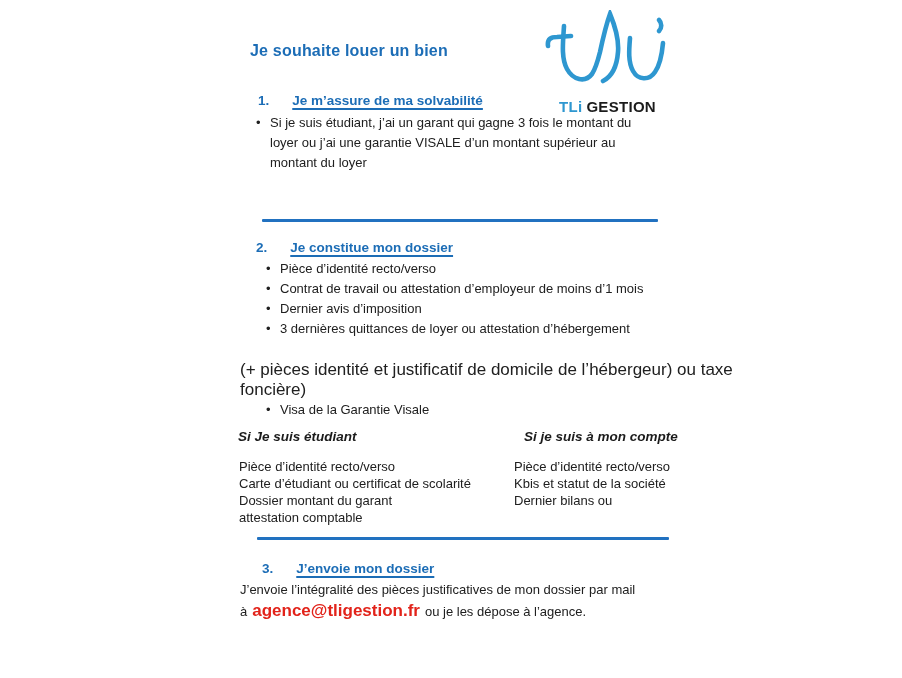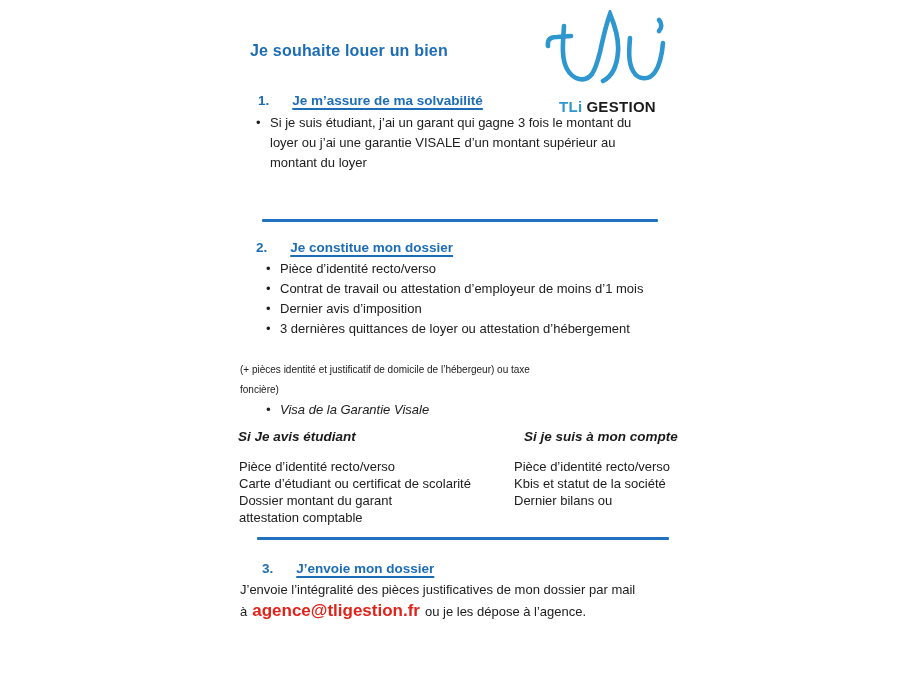--- a/index.html
+++ b/index.html
@@ -40,21 +40,21 @@
   .bullets li{
     position:relative;
     padding-left:18px;
     font-size:13px;line-height:20px;
   }
   .bullets li::before{
     content:"\2022";
     position:absolute;left:4px;top:0;
     color:#202020;
   }
-  .plain-line{font-size:10px;line-height:20px;white-space:nowrap;}
+  .plain-line{font-size:17px;line-height:20px;white-space:nowrap;}
   .divider{height:3px;background:#2171c0;border-radius:1px;}
 
   .col-header{
     font-size:13.5px;font-weight:700;font-style:italic;
     color:#1b1b1b;white-space:nowrap;
   }
   .col-list{font-size:13px;line-height:17px;}
   .col-list div{white-space:nowrap;}
 
   .body-line{font-size:13px;white-space:nowrap;}
@@ -105,25 +105,25 @@
   </div>
 
   <ul class="abs bullets" style="left:262px;top:259px;width:420px;">
     <li>Pièce d’identité recto/verso</li>
     <li>Contrat de travail ou attestation d’employeur de moins d’1 mois</li>
     <li>Dernier avis d’imposition</li>
     <li>3 dernières quittances de loyer ou attestation d’hébergement</li>
   </ul>
   <div class="abs plain-line" style="left:240px;top:360px;">(+ pièces identité et justificatif de domicile de l’hébergeur) ou taxe</div>
   <div class="abs plain-line" style="left:240px;top:380px;">foncière)</div>
-  <ul class="abs bullets" style="left:262px;top:400px;width:420px;font-style:italic;">
+  <ul class="abs bullets" style="left:262px;top:400px;width:420px;">
     <li>Visa de la Garantie Visale</li>
   </ul>
 
-  <div class="abs col-header" style="left:238px;top:429px;">Si Je avis étudiant</div>
+  <div class="abs col-header" style="left:238px;top:429px;">Si Je suis étudiant</div>
   <div class="abs col-header" style="left:524px;top:429px;">Si je suis à mon compte</div>
 
   <div class="abs col-list" style="left:239px;top:458px;">
     <div>Pièce d’identité recto/verso</div>
     <div>Carte d’étudiant ou certificat de scolarité</div>
     <div>Dossier montant du garant</div>
     <div>attestation comptable</div>
   </div>
   <div class="abs col-list" style="left:514px;top:458px;">
     <div>Pièce d’identité recto/verso</div>

